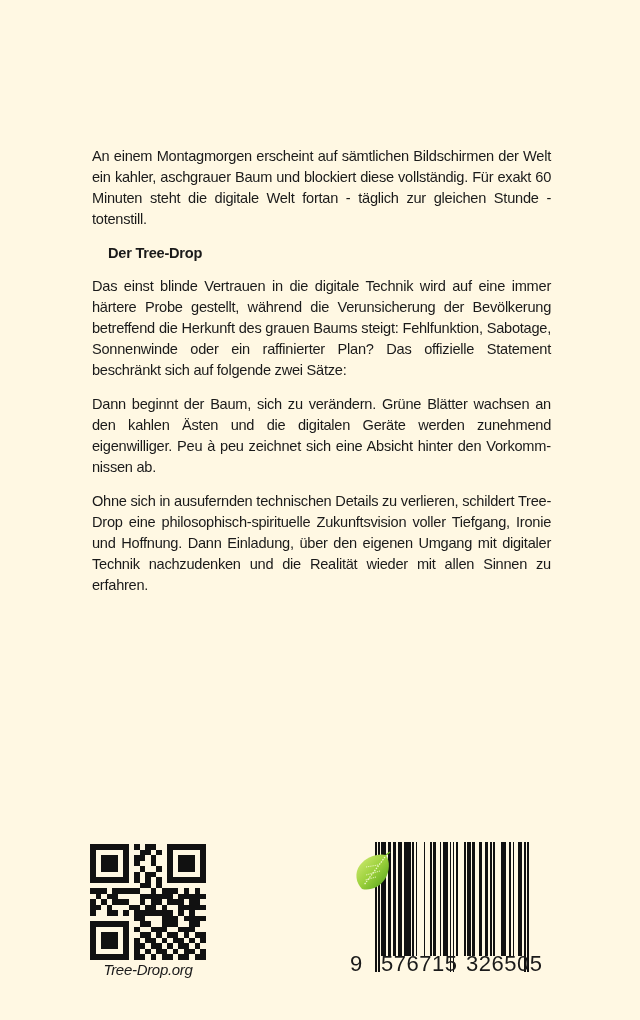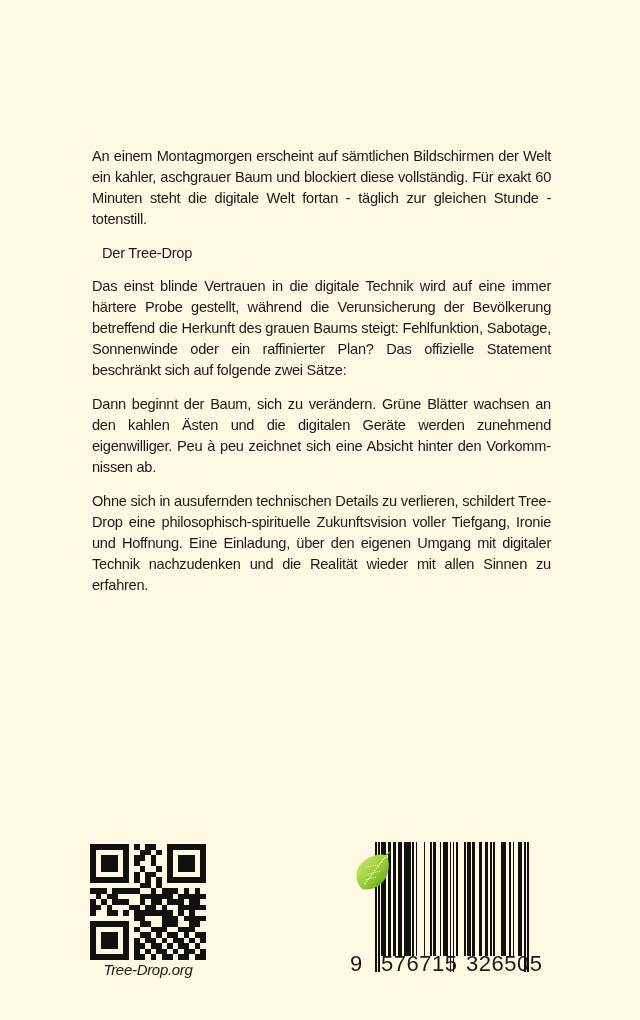--- a/index.html
+++ b/index.html
@@ -27,22 +27,22 @@
     }
     .text-block p {
       margin: 0 0 13px 0;
       text-align: justify;
       hyphens: manual;
     }
     .text-block p.last-left {
       text-align-last: left;
     }
     .text-block .heading {
-      font-weight: normal;
-      margin: 0 0 12px 10px;
+      font-weight: bold;
+      margin: 0 0 12px 16px;
     }
     .qr-wrap {
       position: absolute;
       left: 90px;
       top: 844px;
       width: 116px;
       height: 116px;
     }
     .qr-label {
       position: absolute;
@@ -77,21 +77,21 @@
     }
   </style>
 </head>
 <body>
 
 <div class="text-block">
   <p class="last-left">An einem Montagmorgen erscheint auf sämtlichen Bildschirmen der Welt ein kahler, aschgrauer Baum und blockiert diese vollständig. Für exakt 60 Minuten steht die digitale Welt fortan - täglich zur gleichen Stunde - totenstill.</p>
   <p class="heading">Der Tree-Drop</p>
   <p class="last-left">Das einst blinde Vertrauen in die digitale Technik wird auf eine immer härtere Probe gestellt, während die Verunsicherung der Bevölkerung betreffend die Herkunft des grauen Baums steigt: Fehlfunktion, Sabotage, Sonnenwinde oder ein raffinierter Plan? Das offizielle Statement beschränkt sich auf folgende zwei Sätze:</p>
   <p class="last-left">Dann beginnt der Baum, sich zu verändern. Grüne Blätter wachsen an den kahlen Ästen und die digitalen Geräte werden zunehmend eigenwilliger. Peu à peu zeichnet sich eine Absicht hinter den Vorkomm­nissen ab.</p>
-  <p class="last-left">Ohne sich in ausufernden technischen Details zu verlieren, schildert Tree-Drop eine philosophisch-spirituelle Zukunftsvision voller Tiefgang, Ironie und Hoffnung. Eine Einladung, über den eigenen Umgang mit digitaler Technik nachzudenken und die Realität wieder mit allen Sinnen zu erfahren.</p>
+  <p class="last-left">Ohne sich in ausufernden technischen Details zu verlieren, schildert Tree-Drop eine philosophisch-spirituelle Zukunftsvision voller Tiefgang, Ironie und Hoffnung. Dann Einladung, über den eigenen Umgang mit digitaler Technik nachzudenken und die Realität wieder mit allen Sinnen zu erfahren.</p>
 </div>
 
 <div class="qr-wrap">
   <svg id="qr-svg" width="116" height="116" viewBox="0 0 21 21" shape-rendering="crispEdges">
       <rect x="0" y="0" width="1" height="1" fill="#111111"></rect>
       <rect x="1" y="0" width="1" height="1" fill="#111111"></rect>
       <rect x="2" y="0" width="1" height="1" fill="#111111"></rect>
       <rect x="3" y="0" width="1" height="1" fill="#111111"></rect>
       <rect x="4" y="0" width="1" height="1" fill="#111111"></rect>
       <rect x="5" y="0" width="1" height="1" fill="#111111"></rect>

